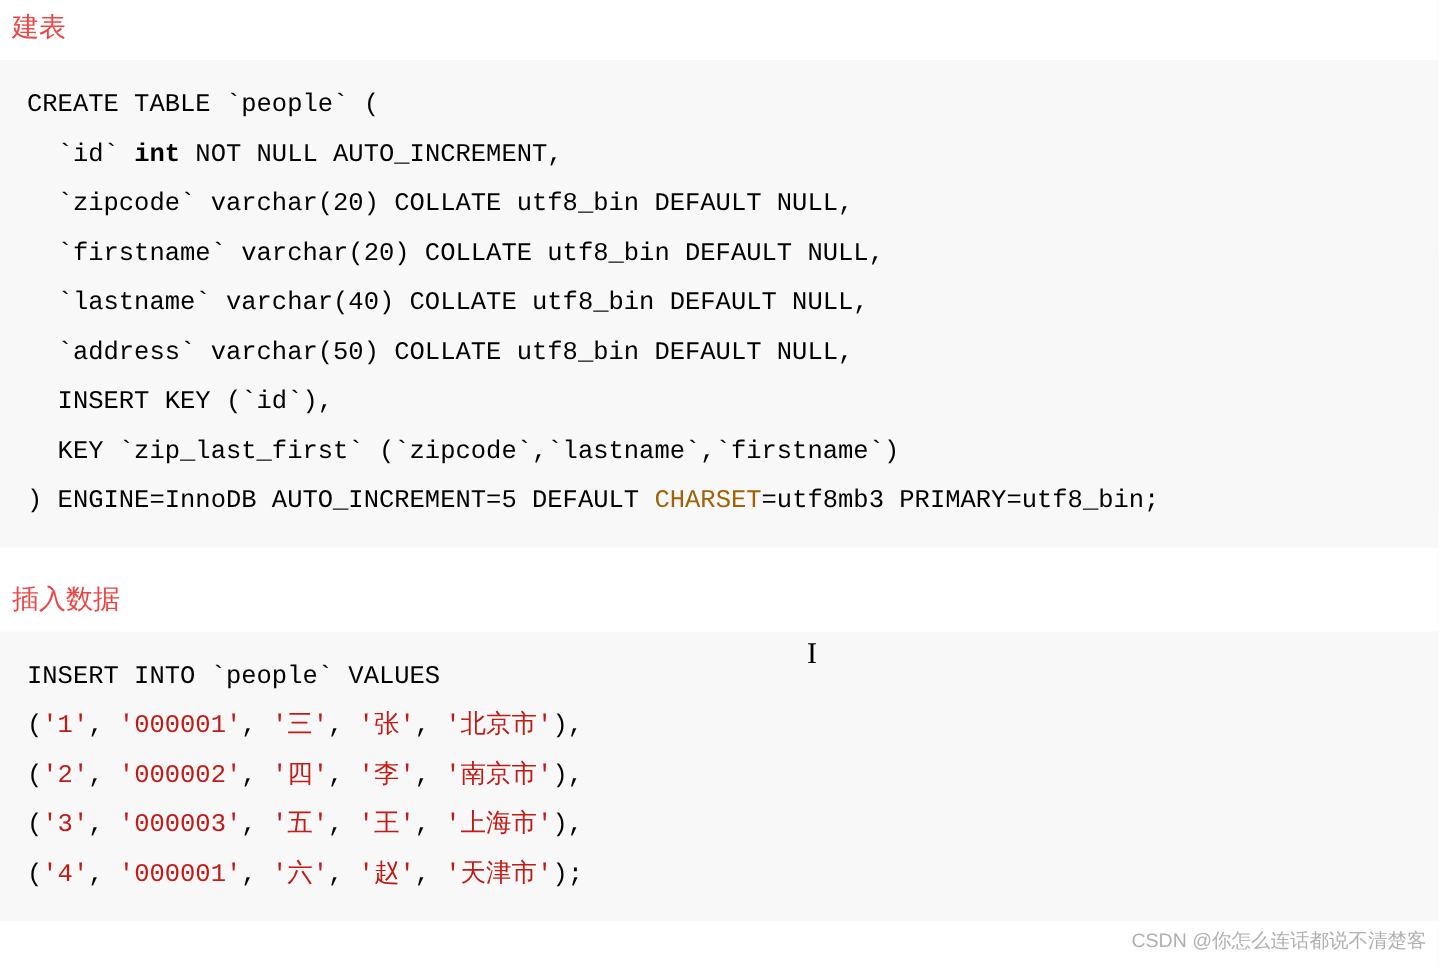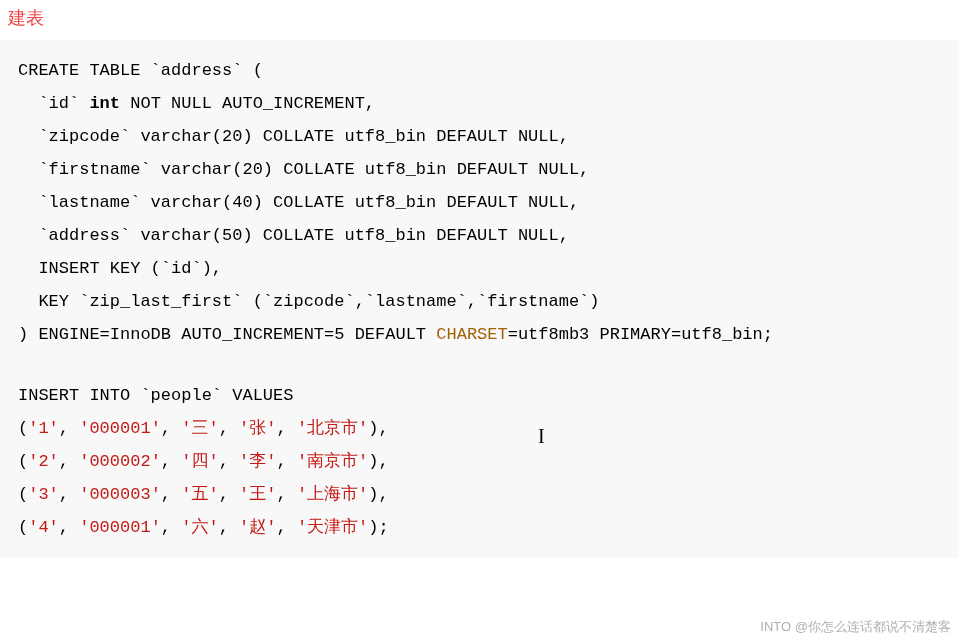--- a/index.html
+++ b/index.html
@@ -45,34 +45,35 @@
     font-size: 20px;
     color: #000;
   }
 </style>
 </head>
 <body>
 <div class="container">
 
 <div class="heading">建表</div>
 
-<div class="code-block"><span>CREATE TABLE `address` (</span>
+<div class="code-block"><span>CREATE TABLE `people` (</span>
 <span><span>  `id` </span><span class="kw">int</span><span> NOT NULL AUTO_INCREMENT,</span></span>
 <span>  `zipcode` varchar(20) COLLATE utf8_bin DEFAULT NULL,</span>
 <span>  `firstname` varchar(20) COLLATE utf8_bin DEFAULT NULL,</span>
 <span>  `lastname` varchar(40) COLLATE utf8_bin DEFAULT NULL,</span>
 <span>  `address` varchar(50) COLLATE utf8_bin DEFAULT NULL,</span>
 <span>  INSERT KEY (`id`),</span>
 <span>  KEY `zip_last_first` (`zipcode`,`lastname`,`firstname`)</span>
 <span><span>) ENGINE=InnoDB AUTO_INCREMENT=5 DEFAULT </span><span class="hl">CHARSET</span><span>=utf8mb3 PRIMARY=utf8_bin;</span></span></div>
 
+<div class="heading" style="padding-top:22px">插入数据</div>
 
 <div class="code-block"><span>INSERT INTO `people` VALUES</span>
 <span><span>(</span><span class="str">'1'</span><span>, </span><span class="str">'000001'</span><span>, </span><span class="str">'三'</span><span>, </span><span class="str">'张'</span><span>, </span><span class="str">'北京市'</span><span>),</span></span>
 <span><span>(</span><span class="str">'2'</span><span>, </span><span class="str">'000002'</span><span>, </span><span class="str">'四'</span><span>, </span><span class="str">'李'</span><span>, </span><span class="str">'南京市'</span><span>),</span></span>
 <span><span>(</span><span class="str">'3'</span><span>, </span><span class="str">'000003'</span><span>, </span><span class="str">'五'</span><span>, </span><span class="str">'王'</span><span>, </span><span class="str">'上海市'</span><span>),</span></span>
 <span><span>(</span><span class="str">'4'</span><span>, </span><span class="str">'000001'</span><span>, </span><span class="str">'六'</span><span>, </span><span class="str">'赵'</span><span>, </span><span class="str">'天津市'</span><span>);</span></span></div>
 
 <span class="cursor-caret">I</span>
 
-<div class="watermark">INTO @你怎么连话都说不清楚客</div>
+<div class="watermark">CSDN @你怎么连话都说不清楚客</div>
 
 </div>
 
 </body></html>

